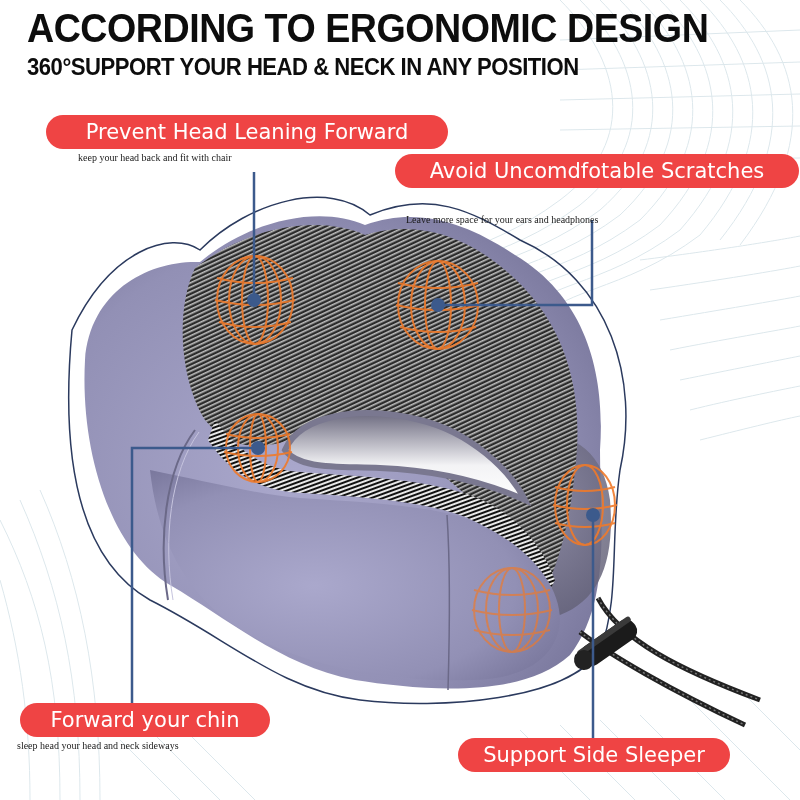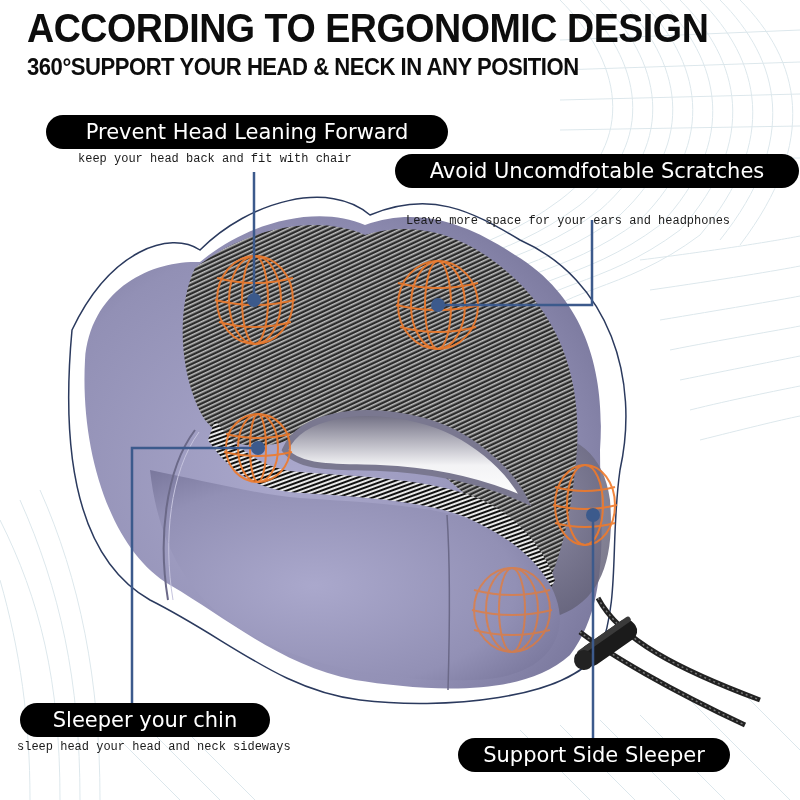--- a/index.html
+++ b/index.html
@@ -1,22 +1,22 @@
 <!DOCTYPE html>
 <html><head>
 <meta charset="utf-8">
 <style>
   html, body { margin: 0; padding: 0; background: #ffffff; }
   #stage { position: relative; width: 800px; height: 800px; overflow: hidden; background: #ffffff; font-family: "DejaVu Sans", "Liberation Sans", sans-serif; }
   #art { position: absolute; left: 0; top: 0; width: 800px; height: 800px; }
   .headline { position: absolute; left: 27px; white-space: nowrap; color: #0d0d0d; font-family: "Liberation Sans", sans-serif; font-weight: bold; letter-spacing: -0.5px; }
   #title { top: 6px; font-size: 40px; transform: scaleX(0.94); transform-origin: left top; }
   #subtitle { top: 54px; font-size: 23px; transform: scaleX(0.96); transform-origin: left top; }
-  .pill { position: absolute; height: 34px; border-radius: 17px; background: #000000; color: #ffffff; display: flex; align-items: center; justify-content: center; white-space: nowrap; font-family: "DejaVu Sans", sans-serif; font-size: 21px; box-sizing: border-box; }
-  .caption { position: absolute; white-space: nowrap; color: #1a1a1a; font-family: Liberation Mono, monospace; font-size: 12px; }
+  .pill { position: absolute; height: 34px; border-radius: 17px; background: #ef4444; color: #ffffff; display: flex; align-items: center; justify-content: center; white-space: nowrap; font-family: "DejaVu Sans", sans-serif; font-size: 21px; box-sizing: border-box; }
+  .caption { position: absolute; white-space: nowrap; color: #1a1a1a; font-family: Liberation Serif, serif; font-size: 10px; }
 </style>
 </head>
 <body>
 
 <div id="stage">
 
   <svg id="art" viewBox="0 0 800 800" xmlns="http://www.w3.org/2000/svg">
     <defs>
       <pattern id="mesh" width="4" height="4" patternUnits="userSpaceOnUse" patternTransform="rotate(-25)">
         <rect width="4" height="4" fill="#2c2c2c"></rect>
@@ -167,17 +167,17 @@
 
   <div id="title" class="headline">ACCORDING TO ERGONOMIC DESIGN</div>
   <div id="subtitle" class="headline">360°SUPPORT YOUR HEAD &amp; NECK IN ANY POSITION</div>
 
   <div class="pill" style="left:46px; top:115px; width:402px;">Prevent Head Leaning Forward</div>
   <div class="caption" style="left:78px; top:152px;">keep your head back and fit with chair</div>
 
   <div class="pill" style="left:395px; top:154px; width:404px;">Avoid Uncomdfotable Scratches</div>
   <div class="caption" style="left:406px; top:206px;margin-top:8px;">Leave more space for your ears and headphones</div>
 
-  <div class="pill" style="left:20px; top:703px; width:250px;">Sleeper your chin</div>
+  <div class="pill" style="left:20px; top:703px; width:250px;">Forward your chin</div>
   <div class="caption" style="left:17px; top:740px;">sleep head your head and neck sideways</div>
 
   <div class="pill" style="left:458px; top:738px; width:272px;">Support Side Sleeper</div>
 </div>
 
 </body></html>

